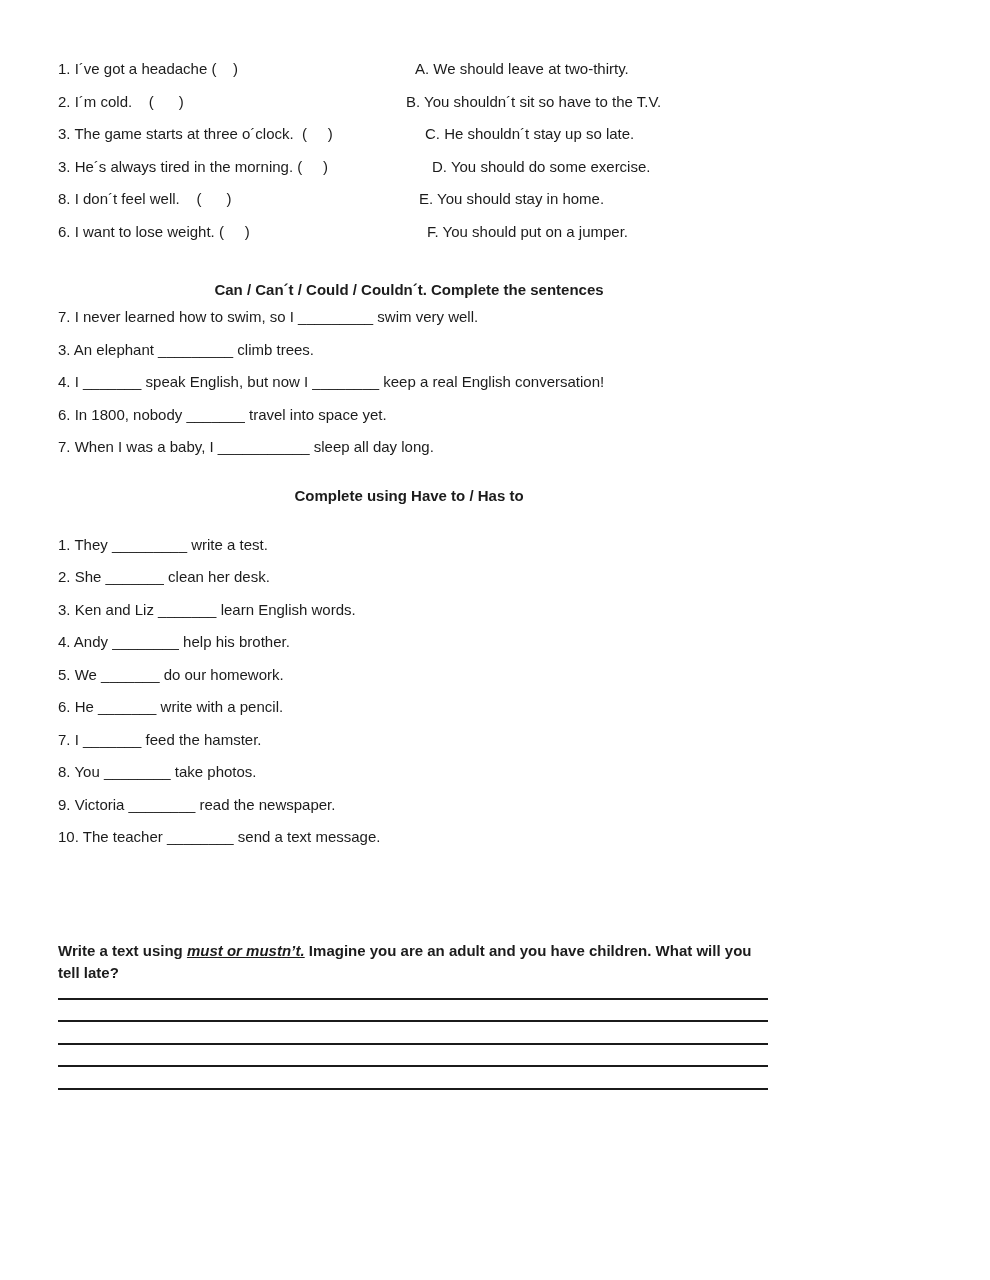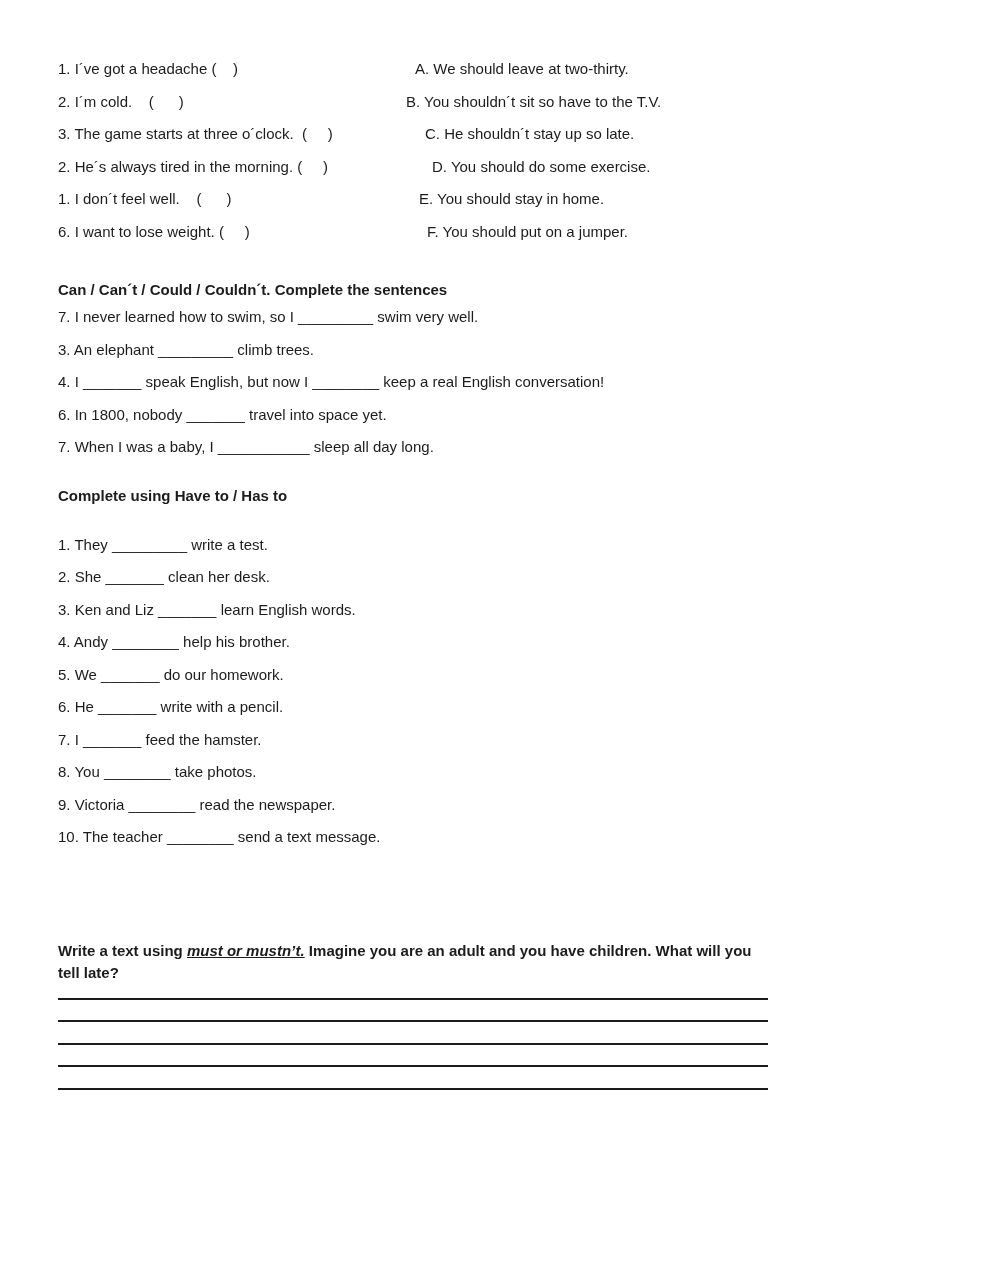--- a/index.html
+++ b/index.html
@@ -28,20 +28,21 @@
   .match-list > div.match-row:nth-of-type(2) .match-right { margin-left: 0; }
   .match-list > div.match-row:nth-of-type(3) .match-right { margin-left: 19px; }
   .match-list > div.match-row:nth-of-type(4) .match-right { margin-left: 26px; }
   .match-list > div.match-row:nth-of-type(5) .match-right { margin-left: 13px; }
   .match-list > div.match-row:nth-of-type(6) .match-right { margin-left: 21px; }
   
   .section-heading {
     font-size: 15px;
     font-weight: bold;
     line-height: 22px;
+    text-align: center;
   }
   .section-can .section-heading { margin-top: 31px; }
   .section-have .section-heading { margin-top: 21px; }
   .sentence-list > div.sentence {
     font-size: 15px;
     line-height: 32.5px;
     white-space: pre-wrap;
   }
   .section-have .sentence-list { margin-top: 22px; }
   
@@ -79,26 +80,26 @@
         <span class="match-left">2. I´m cold.    (      )</span>
         <span class="match-right">B. You shouldn´t sit so have to the T.V.</span>
       </div>
 
       <div class="match-row">
         <span class="match-left">3. The game starts at three o´clock.  (     )</span>
         <span class="match-right">C. He shouldn´t stay up so late.</span>
       </div>
 
       <div class="match-row">
-        <span class="match-left">2. He´s always tired in the morning. (     )</span>
+        <span class="match-left">3. He´s always tired in the morning. (     )</span>
         <span class="match-right">D. You should do some exercise.</span>
       </div>
 
       <div class="match-row">
-        <span class="match-left">1. I don´t feel well.    (      )</span>
+        <span class="match-left">8. I don´t feel well.    (      )</span>
         <span class="match-right">E. You should stay in home.</span>
       </div>
 
       <div class="match-row">
         <span class="match-left">6. I want to lose weight. (     )</span>
         <span class="match-right">F. You should put on a jumper.</span>
       </div>
     </div>
 
   <div class="section-can">

